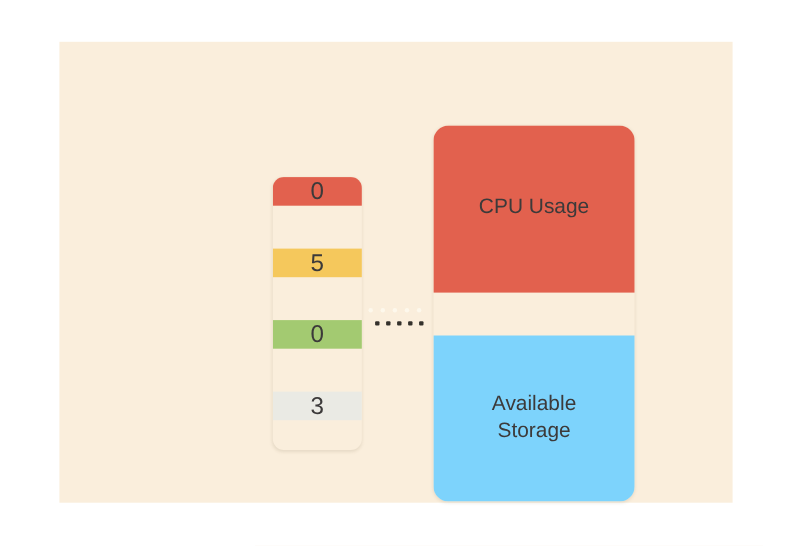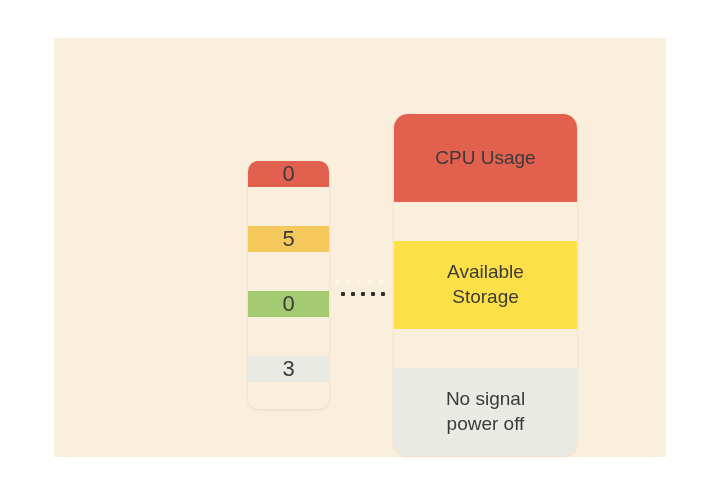--- a/index.html
+++ b/index.html
@@ -124,20 +124,18 @@
         <span class="dot"></span>
         <span class="dot"></span>
         <span class="dot"></span>
         <span class="dot"></span>
         <span class="dot"></span>
       </div>
     </div>
 
     <div class="column legend-column">
       <div class="seg" style="background: rgb(226, 97, 78);">CPU Usage</div>
-      <div class="seg" style="background: #fde047;">Available
+      <div class="seg" style="background: #7dd3fc;">Available
 Storage</div>
-      <div class="seg" style="background: rgb(234, 234, 228);">No signal
-power off</div>
     </div>
 
   </div>
 </div>
 
 </body></html>

